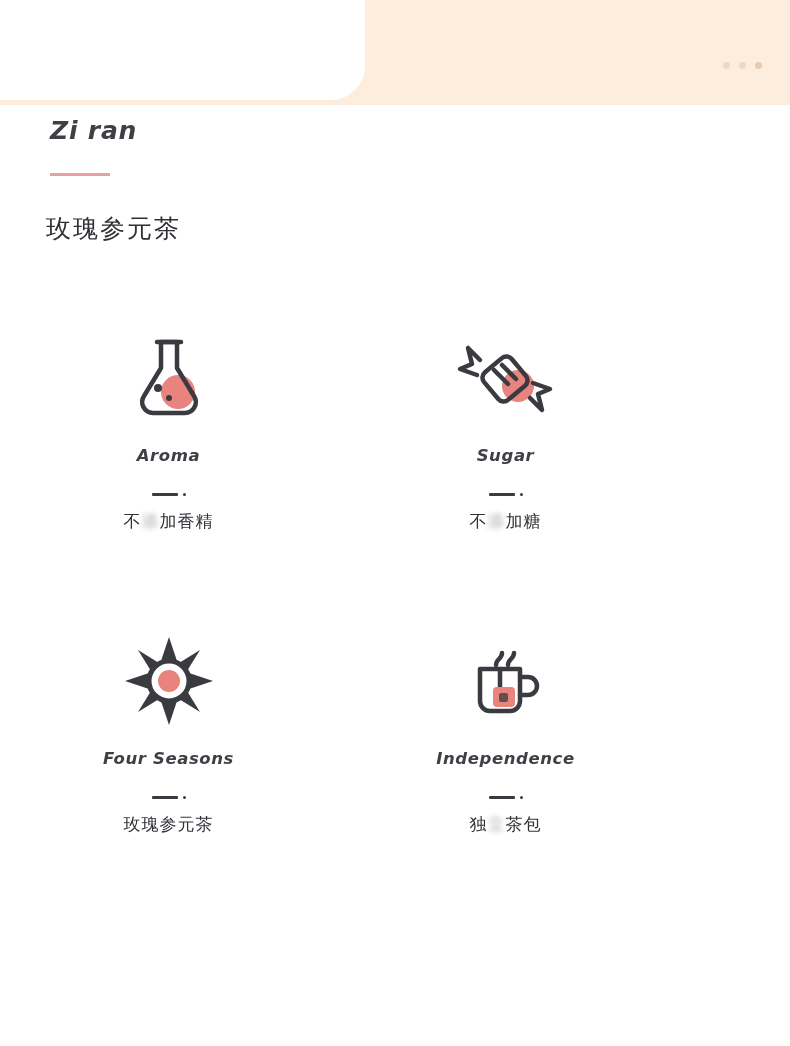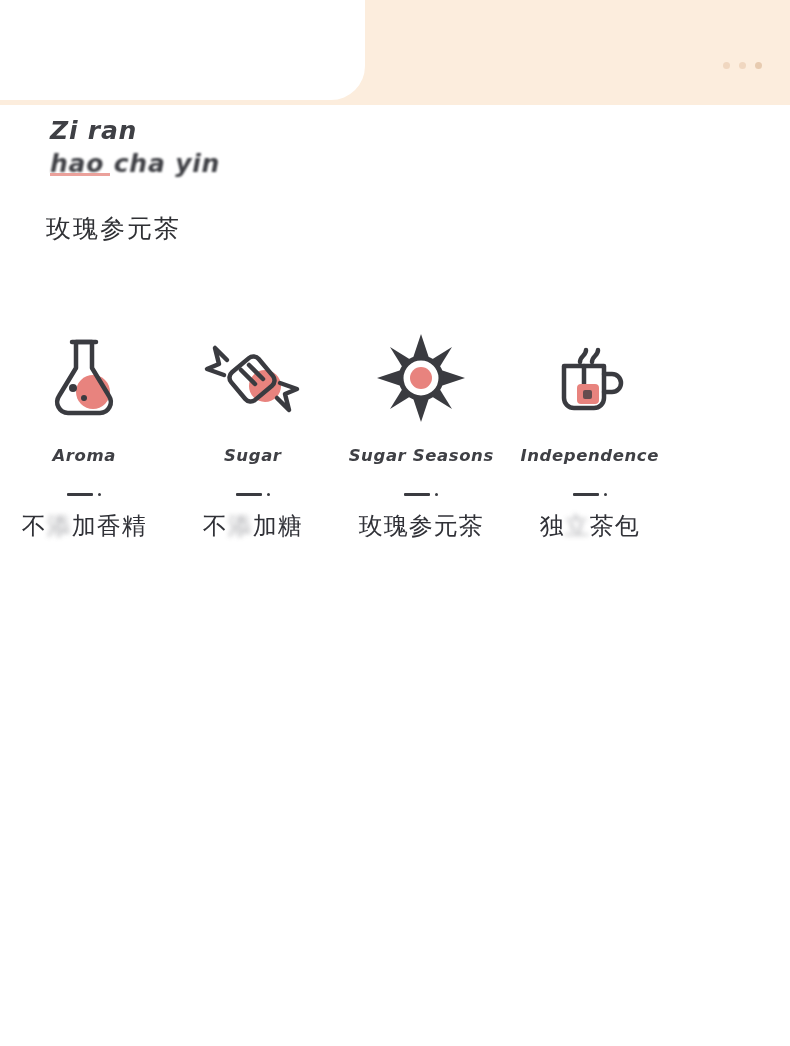--- a/index.html
+++ b/index.html
@@ -99,21 +99,21 @@
     font-family: "DejaVu Sans", sans-serif;
   }
 
   
   .features {
     position: absolute;
     top: 330px;
     left: 0;
     width: 674px;
     display: grid;
-    grid-template-columns: 1fr 1fr 1fr 1fr;
+    grid-template-columns: 1fr 1fr;
     row-gap: 100px;
   }
   .feature {
     display: flex;
     flex-direction: column;
     align-items: center;
   }
   .feature-icon {
     height: 96px;
     display: flex;
@@ -142,21 +142,21 @@
     border-radius: 1px;
   }
   .sep .pip {
     width: 3px;
     height: 3px;
     background: #3a3b40;
     border-radius: 50%;
   }
   .feature-desc {
     margin-top: 14px;
-    font-size: 24px;
+    font-size: 17px;
     letter-spacing: 1px;
     color: #303137;
     font-family: "DejaVu Sans", sans-serif;
     position: relative;
   }
   
   .blur-char {
     display: inline-block;
     color: #8f9095;
     filter: blur(2.6px);
@@ -174,21 +174,20 @@
   <div class="banner-notch"></div>
   <div class="banner-dots">
     <span class="dot"></span>
     <span class="dot"></span>
     <span class="dot active"></span>
   </div>
 </div>
 
 <div class="brand">
   <div class="brand-line">Zi ran</div>
-  <div class="brand-line brand-blur">hao cha yin</div>
   <div class="brand-underline"></div>
 </div>
 
 <div class="product-title">玫瑰参元茶</div>
 
 <div class="features">
 
   <div class="feature">
     <div class="feature-icon">
       <svg width="90" height="92" viewBox="0 0 90 92">
@@ -242,21 +241,21 @@
           <polygon points="90,46 66,38 66,54"></polygon>
           <polygon points="15,15 36,28 28,36"></polygon>
           <polygon points="77,77 56,64 64,56"></polygon>
           <polygon points="77,15 64,36 56,28"></polygon>
           <polygon points="15,77 28,56 36,64"></polygon>
         </g>
         <circle cx="46" cy="46" r="20" fill="none" stroke="#3a3b40" stroke-width="5"></circle>
         <circle cx="46" cy="46" r="11" fill="#e8837e"></circle>
       </svg>
     </div>
-    <div class="feature-title">Sugar Seasons</div>
+    <div class="feature-title">Four Seasons</div>
     <div class="sep">
       <span class="bar"></span>
       <span class="pip"></span>
     </div>
     <div class="feature-desc">
       <span>玫瑰参元茶</span><span class="blur-char"></span><span></span>
     </div>
   </div>
 
   <div class="feature">

